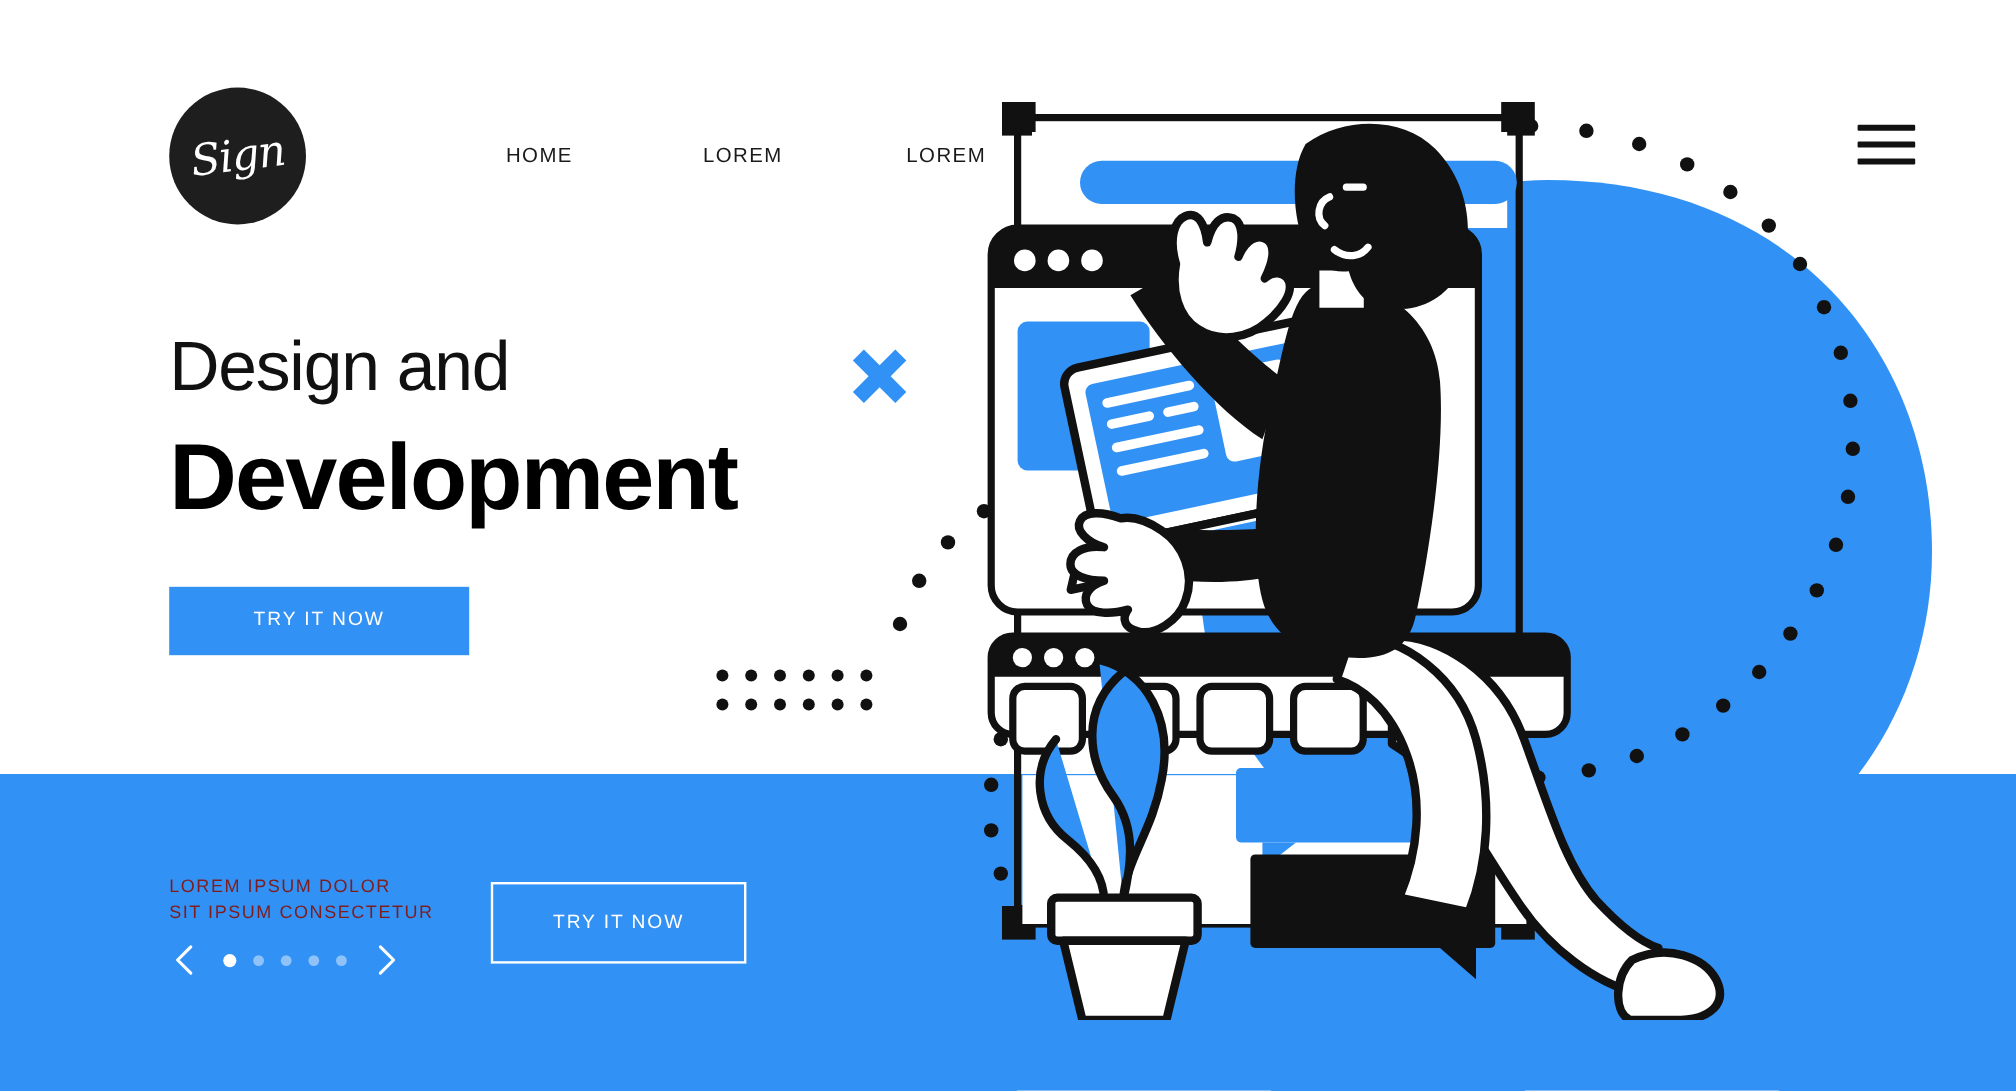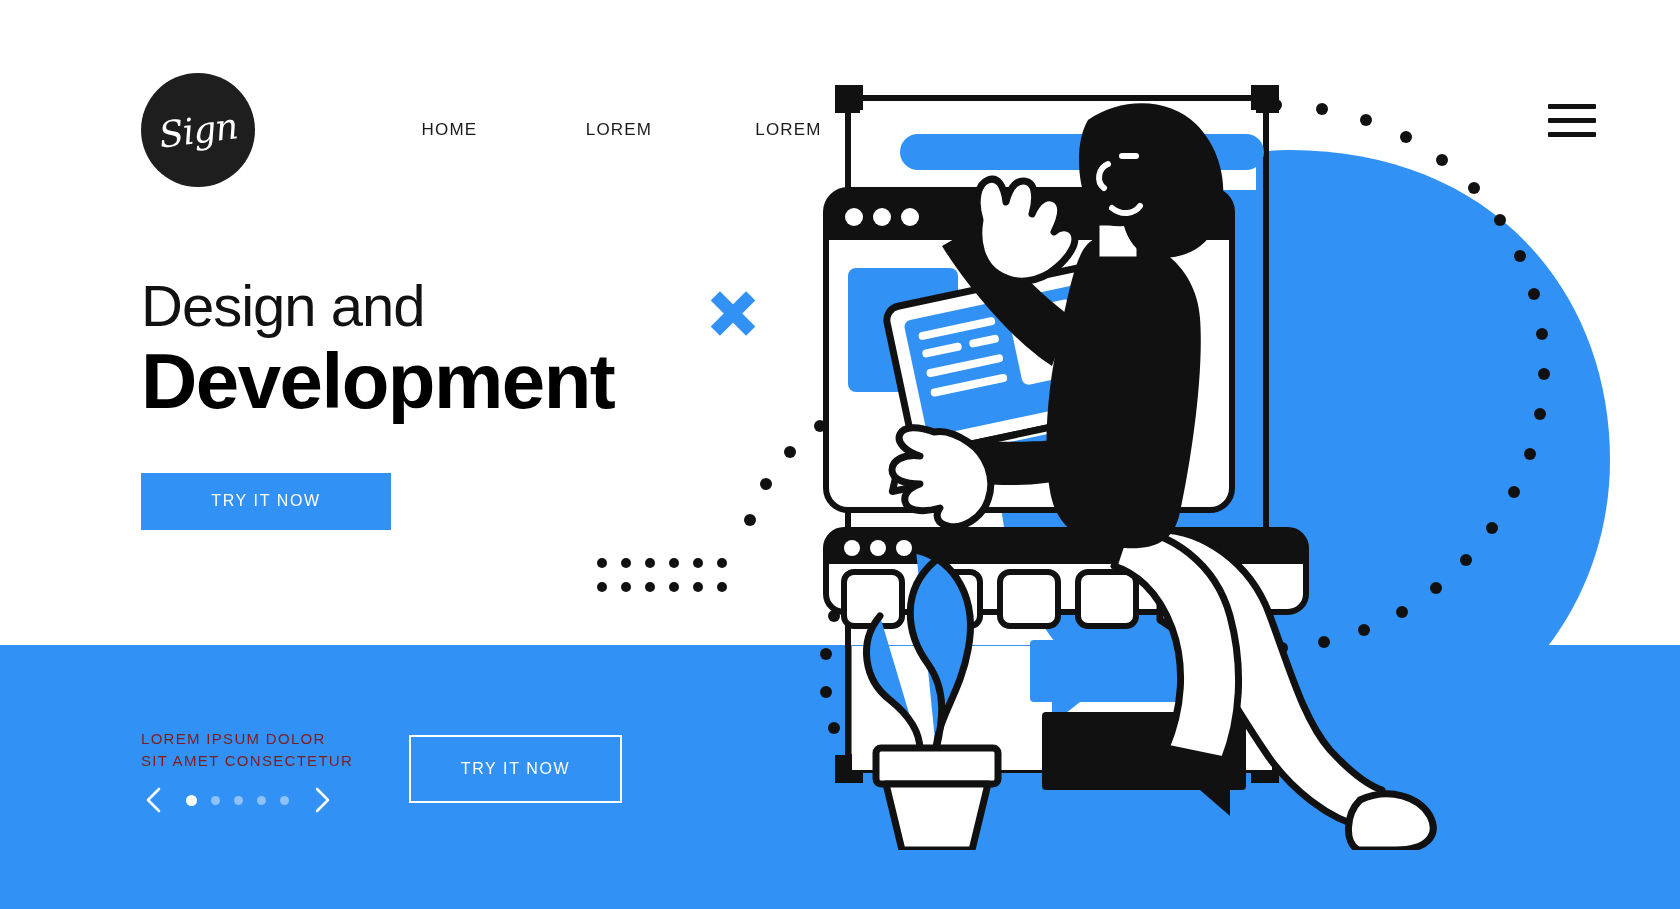--- a/index.html
+++ b/index.html
@@ -45,21 +45,21 @@
   .hamburger span:last-child{margin-bottom:0;}
 
   
   .hero{position:absolute;left:141px;top:278px;z-index:30;}
   .h-line1{
     font-size:58px;font-weight:300;color:#111;line-height:0.98;letter-spacing:-1px;
     font-family:"Liberation Sans", sans-serif;
   }
   .h-line2{
     font-size:78px;font-weight:700;color:#000;line-height:1.05;letter-spacing:-1.5px;
-    font-family:"Liberation Sans", sans-serif;margin-top:6px;
+    font-family:"Liberation Sans", sans-serif;margin-top:22px;
   }
   .cta-solid{
     margin-top:50px;width:250px;height:57px;background:#3291F5;border:none;
     color:#fff;font-size:16px;letter-spacing:1.6px;font-family:"Liberation Sans", sans-serif;
     cursor:pointer;display:flex;align-items:center;justify-content:center;
   }
 
   
   .cross{position:absolute;left:708px;top:288px;width:50px;height:50px;z-index:25;}
   .cross span{
@@ -316,21 +316,21 @@
         <i></i>
       <i></i>
         <i></i>
       <i></i>
         <i></i>
     </div>
   </div>
 
   <div class="bottom-text">
     <div>LOREM IPSUM DOLOR</div>
-    <div>SIT AMET CONSECTETUR</div>
+    <div>SIT IPSUM CONSECTETUR</div>
   </div>
 
   <button class="cta-outline">TRY IT NOW</button>
 
   <div class="carousel">
     <div class="car-arrow">
       <svg width="18" height="26" viewBox="0 0 18 26">
           <path d="M15 2 L4 13 L15 24" fill="none" stroke="#fff" stroke-width="2.6" stroke-linecap="round" stroke-linejoin="round"></path>
         </svg>
     </div>

